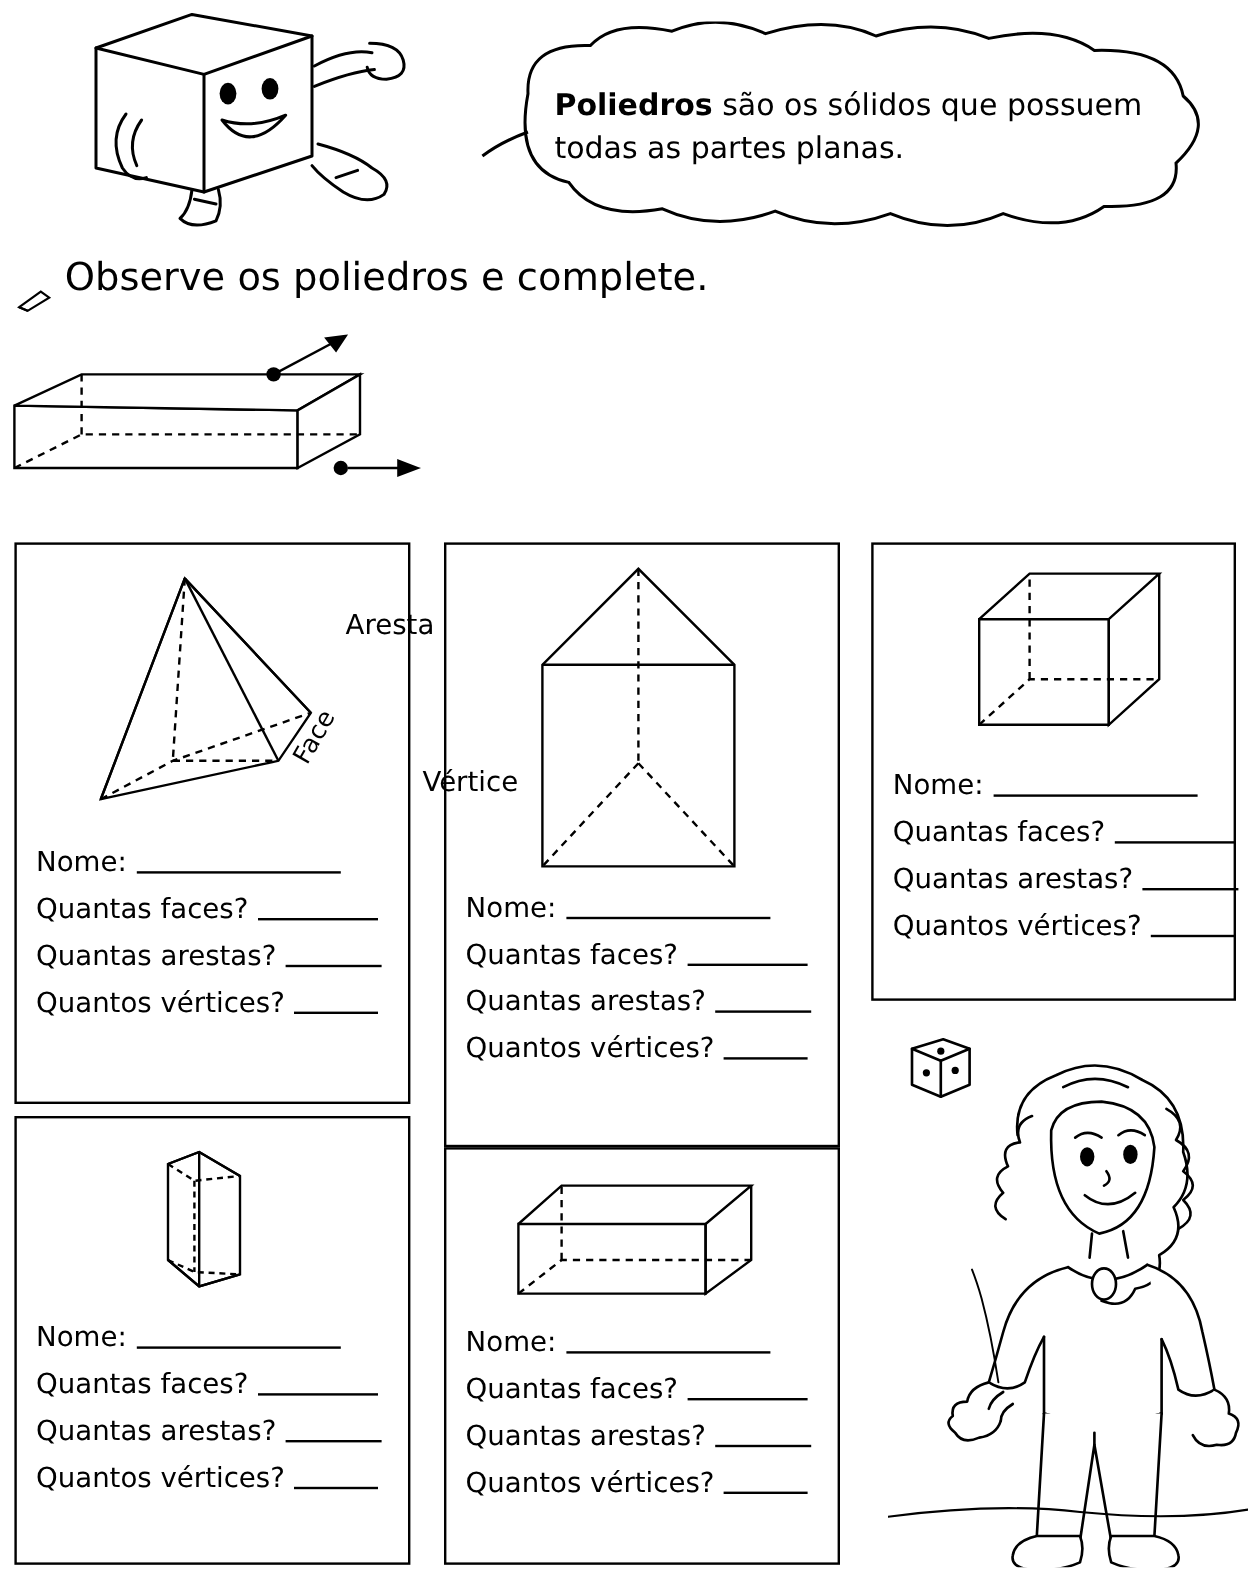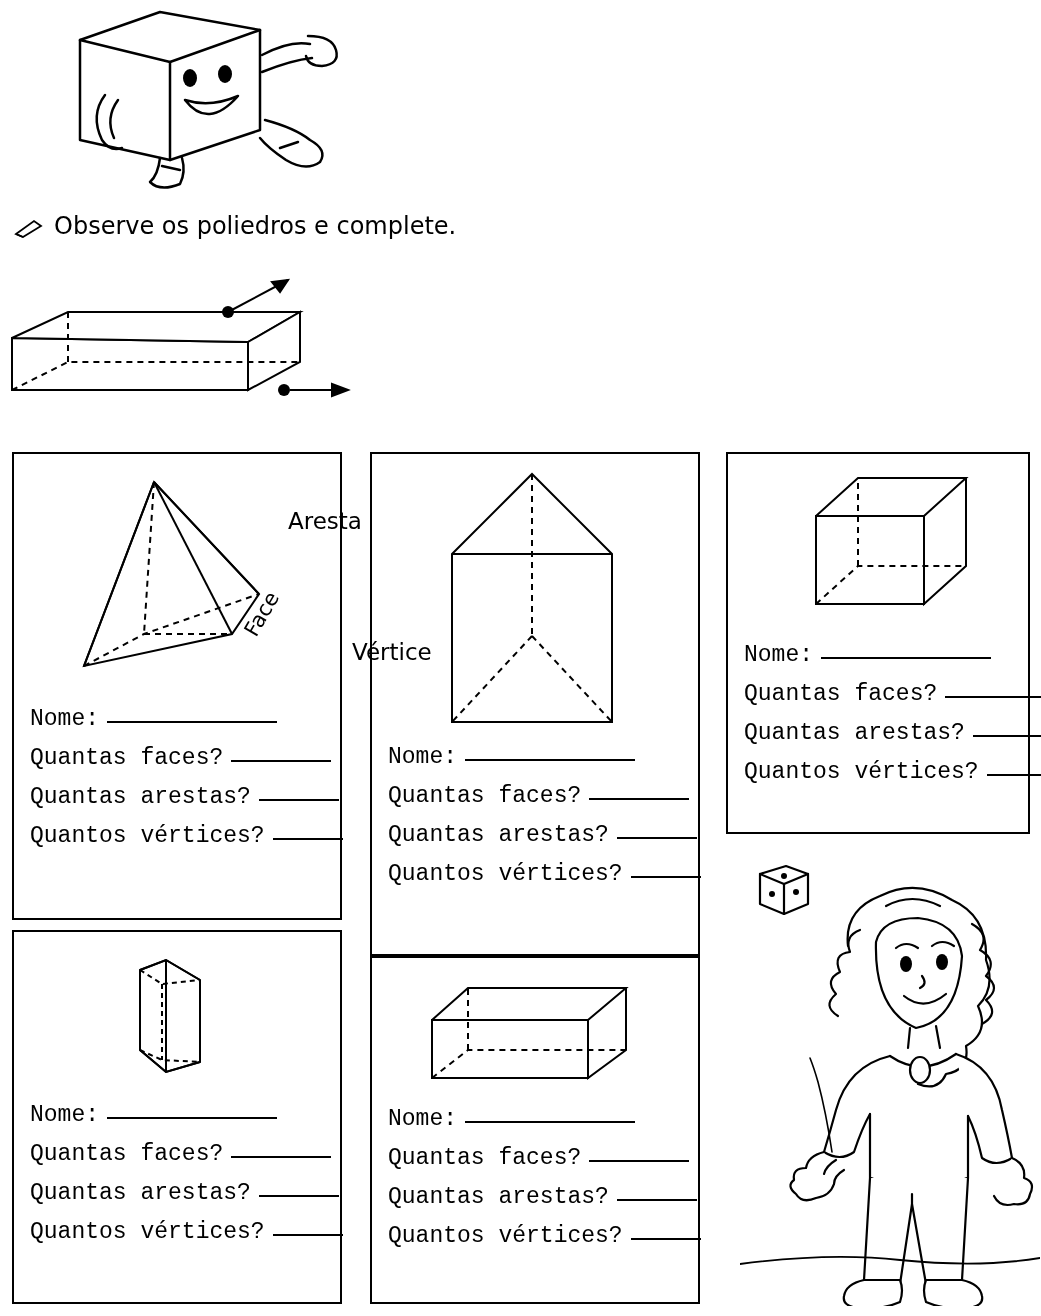--- a/index.html
+++ b/index.html
@@ -23,38 +23,38 @@
     font-size:25px;line-height:1.45;
   }
   .bubble-text b{font-weight:bold;}
 
   
   .mascot{position:absolute;left:10px;top:0px;width:360px;height:200px;}
 
   
   .instruction{
     position:absolute;left:14px;top:212px;
-    font-size:24px;display:flex;align-items:center;gap:10px;
+    font-size:32px;display:flex;align-items:flex-end;gap:10px;
   }
   .pencil-icon{display:inline-block;width:30px;height:20px;}
 
   
   .diagram{position:absolute;left:0px;top:250px;width:470px;height:195px;}
   .lbl{position:absolute;font-size:23px;}
   .lbl-aresta{left:288px;top:258px;}
   .lbl-vertice{left:352px;top:389px;}
   .lbl-face{left:238px;top:352px;transform:rotate(-60deg);font-size:21px;}
 
   
   .box{position:absolute;border:2px solid #000;box-sizing:border-box;}
   .box .figure{position:absolute;left:0;top:0;right:0;}
   .qlist{position:absolute;left:16px;right:10px;}
   .qline{
-    display:flex;align-items:flex-start;font-size:23px;
-    margin-bottom:13px;white-space:nowrap;font-family:Liberation Mono, monospace;
+    display:flex;align-items:center;font-size:23px;
+    margin-bottom:13px;white-space:nowrap;
   }
   .qline .rule{
     border-bottom:2px solid #000;
     margin-left:8px;height:15px;flex:0 0 auto;
   }
   .r-long{width:170px;}
   .r-med{width:100px;}
   .r-short{width:80px;}
   .r-xshort{width:70px;}
 
@@ -92,20 +92,46 @@
         <path d="M298 36 Q322 36 326 50 Q330 64 312 66 Q298 66 296 56"></path>
 
         <path d="M150 158 Q148 175 140 182 Q150 192 170 184 Q176 172 172 158"></path>
         <path d="M152 166 L170 170"></path>
         <path d="M255 120 Q285 128 300 140 Q318 150 310 162 Q296 172 276 160 Q258 148 250 138"></path>
         <path d="M270 148 L288 142"></path>
       </g>
     </svg>
   </div>
 
+  <div class="bubble">
+    <svg width="620" height="180" viewBox="0 0 620 180">
+      <g fill="#fff" stroke="#000" stroke-width="2.5">
+        <path d="M40 60
+                 Q38 18 92 20
+                 Q112 -2 160 8
+                 Q198 -8 238 10
+                 Q290 -6 330 12
+                 Q380 -4 424 14
+                 Q480 2 512 24
+                 Q578 22 586 62
+                 Q614 86 580 118
+                 Q584 156 520 154
+                 Q486 178 436 160
+                 Q390 180 342 160
+                 Q292 178 246 158
+                 Q196 176 152 156
+                 Q96 166 74 134
+                 Q28 124 40 60 Z"></path>
+        <path d="M40 92 Q18 100 2 112" fill="none"></path>
+      </g>
+    </svg>
+    <div class="bubble-text">
+      <b>Poliedros</b><span> são os sólidos que possuem todas as partes planas.</span>
+    </div>
+  </div>
 
   <div class="instruction">
     <span class="pencil-icon">
       <svg width="30" height="20" viewBox="0 0 30 20">
         <g fill="none" stroke="#000" stroke-width="1.8">
           <path d="M2 16 L20 3 L27 8 L9 19 Z" fill="#fff"></path>
           <path d="M2 16 L9 19"></path>
         </g>
       </svg>
     </span>

